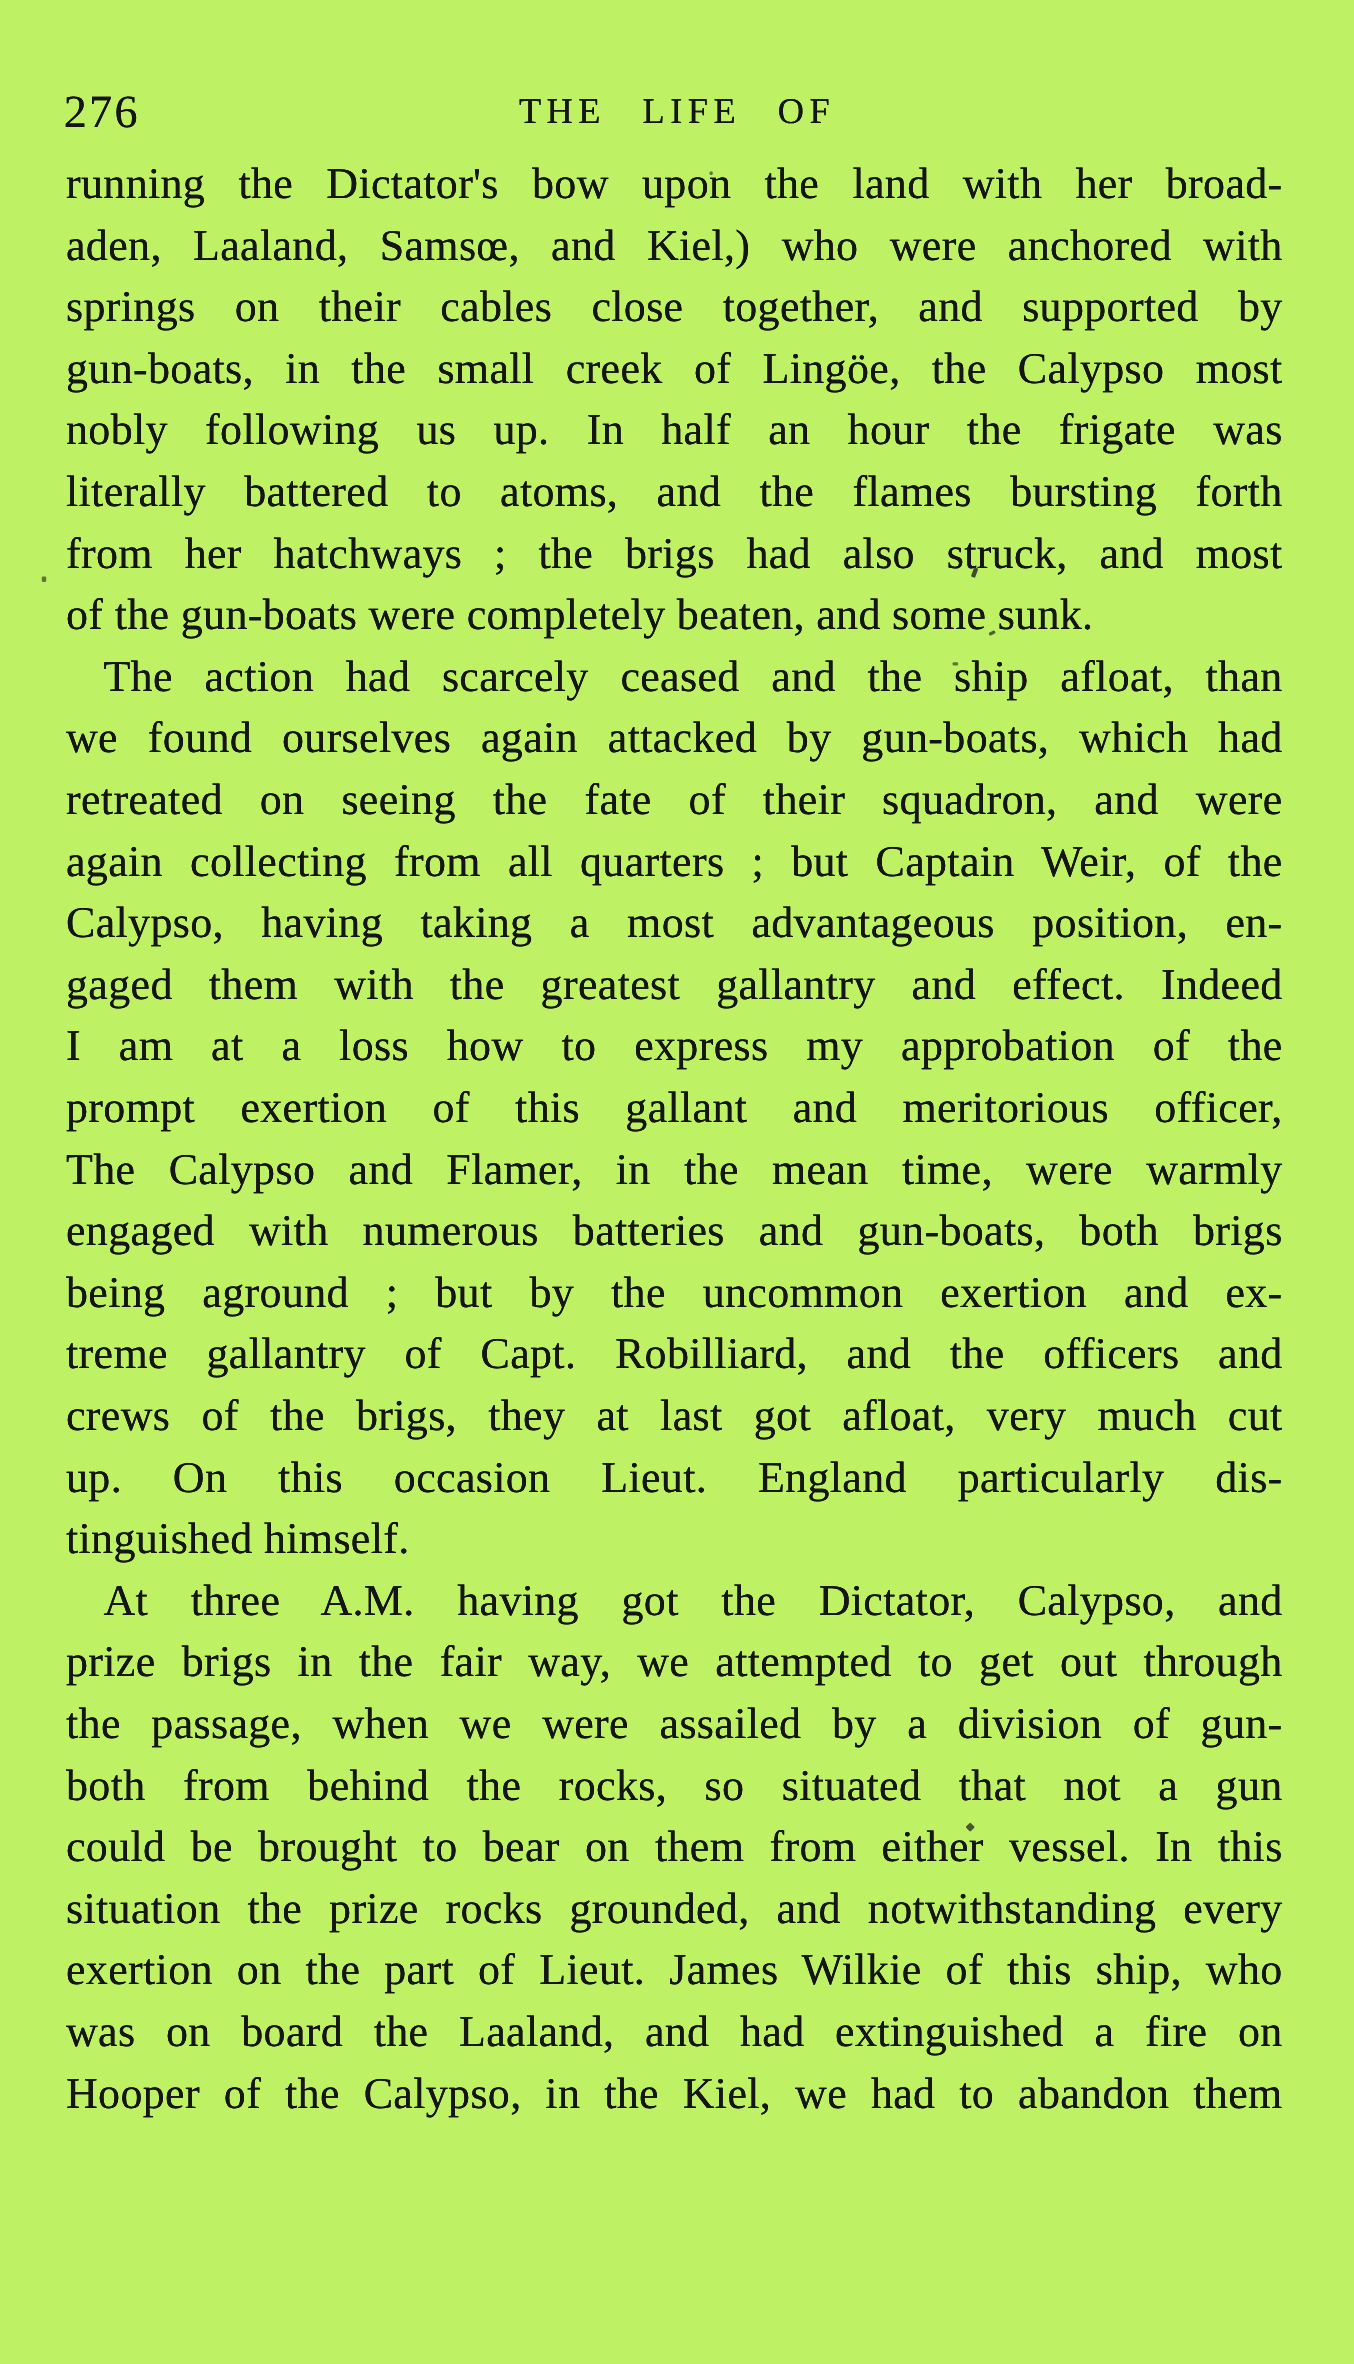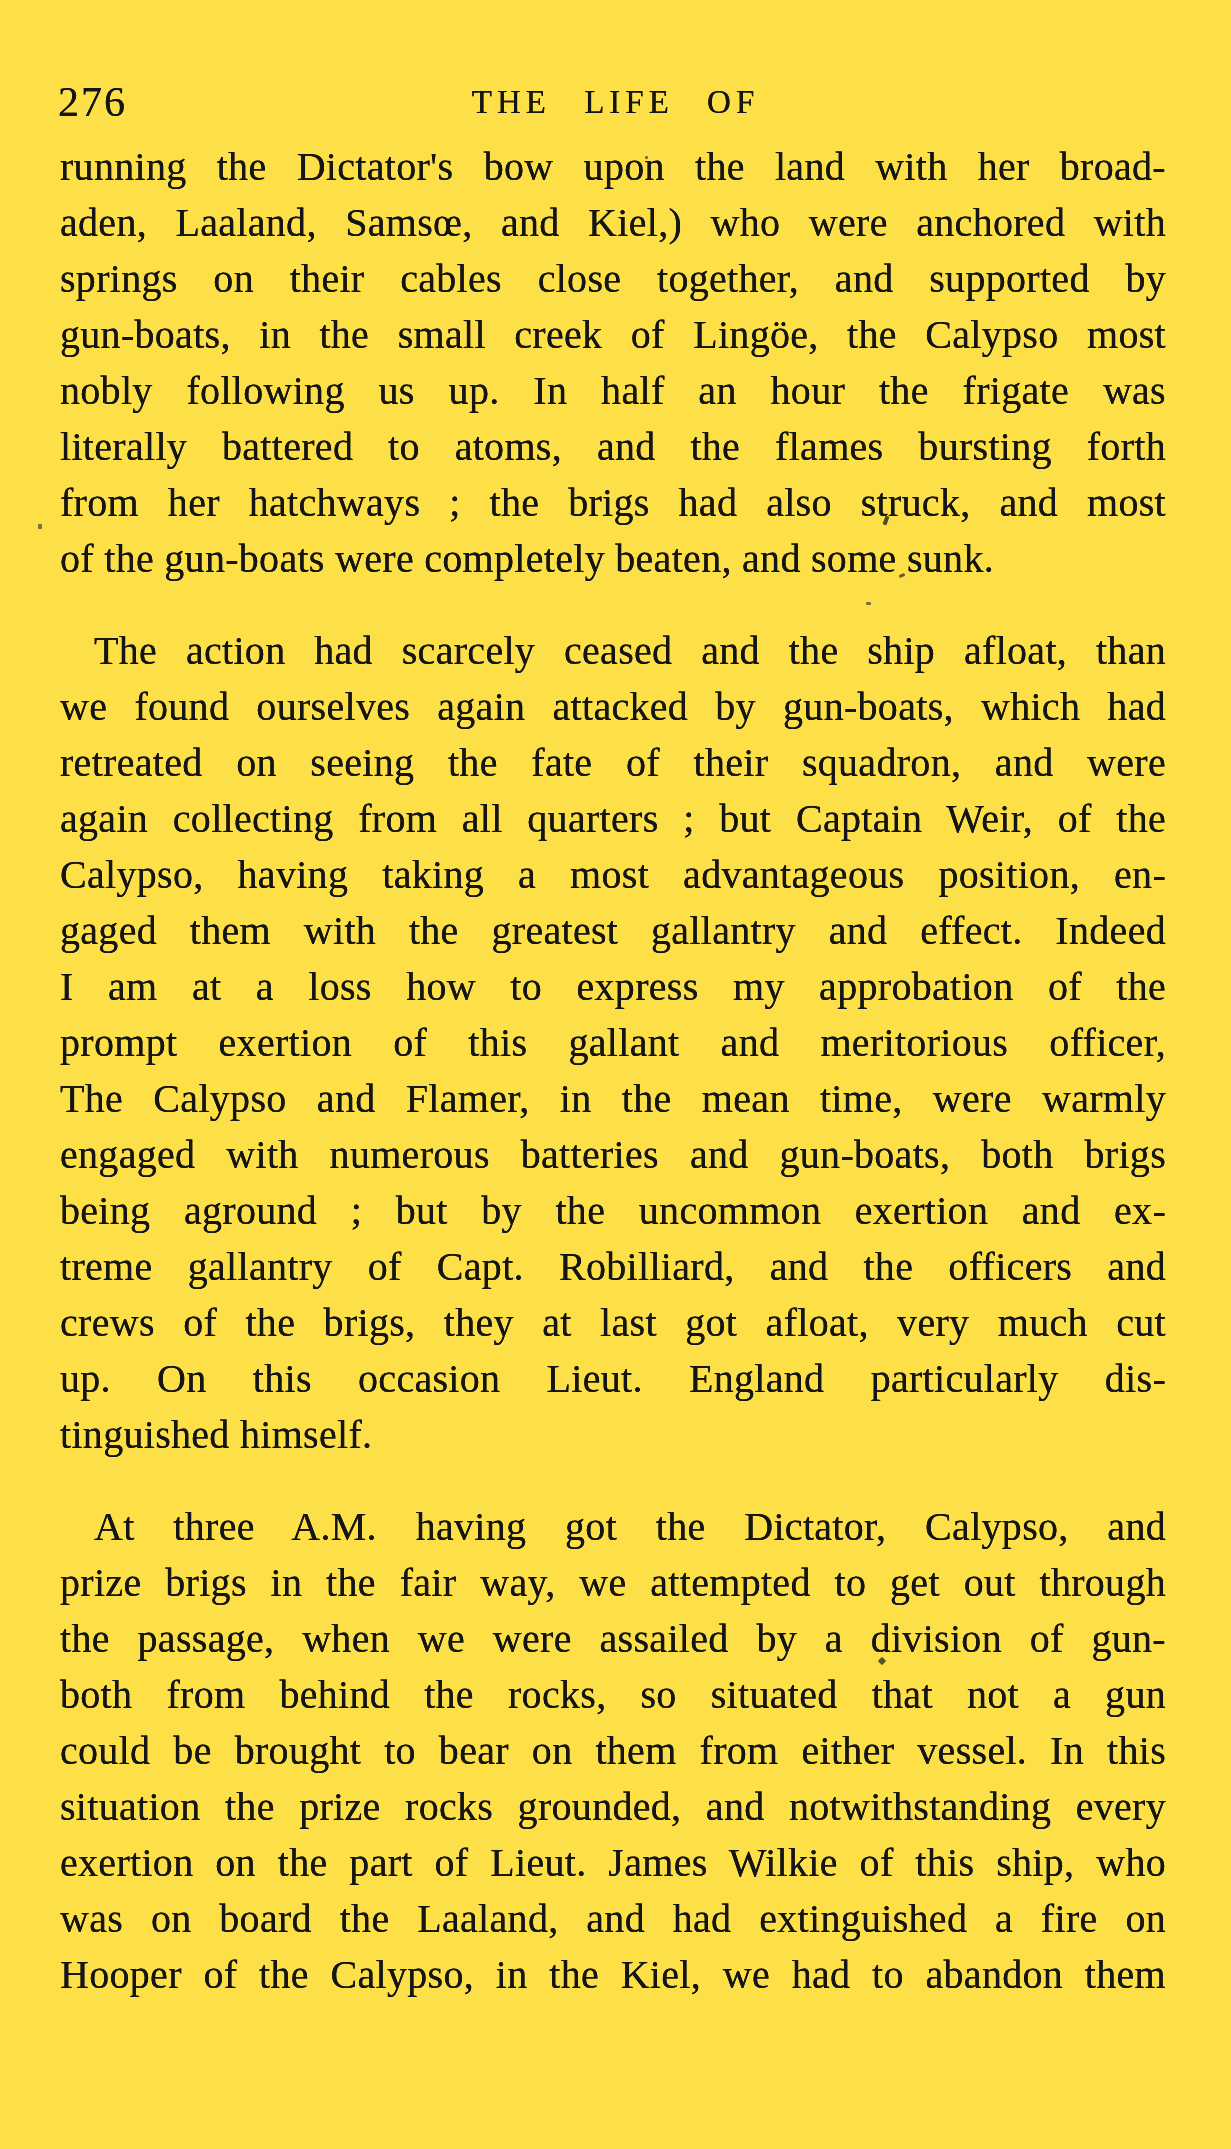--- a/index.html
+++ b/index.html
@@ -1,20 +1,20 @@
 <!DOCTYPE html>
 <html><head>
 <meta charset="utf-8">
 <style>
   html, body { margin: 0; padding: 0; background: #ffffff; }
   .page {
     position: relative;
     width: 1231px;
     height: 2149px;
-    background: #fde047;
+    background: #bef264;
     color: #151515;
     font-family: "Liberation Serif", serif;
     overflow: hidden;
   }
   .page-number {
     position: absolute;
     left: 58px;
     top: 78px;
     font-size: 42px;
     letter-spacing: 2px;
@@ -42,21 +42,21 @@
     line-height: 56px;
     height: 56px;
     white-space: normal;
     text-align: justify;
     text-align-last: justify;
     letter-spacing: 0.3px;
     text-shadow: 0 0 0.6px #000;
     font-family: Liberation Serif, serif;
   }
   .line.no-just { text-align-last: left; }
-  .line.indent { padding-left: 34px; margin-top: 36px; }
+  .line.indent { padding-left: 34px; }
   .speck {
     position: absolute;
     background: #222;
     border-radius: 1px;
   }
 </style>
 </head>
 <body>
 
 <div class="page">

